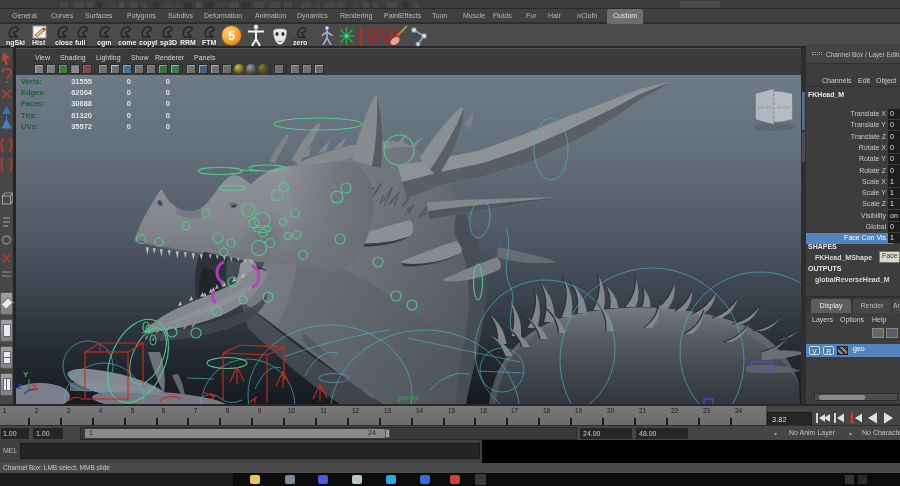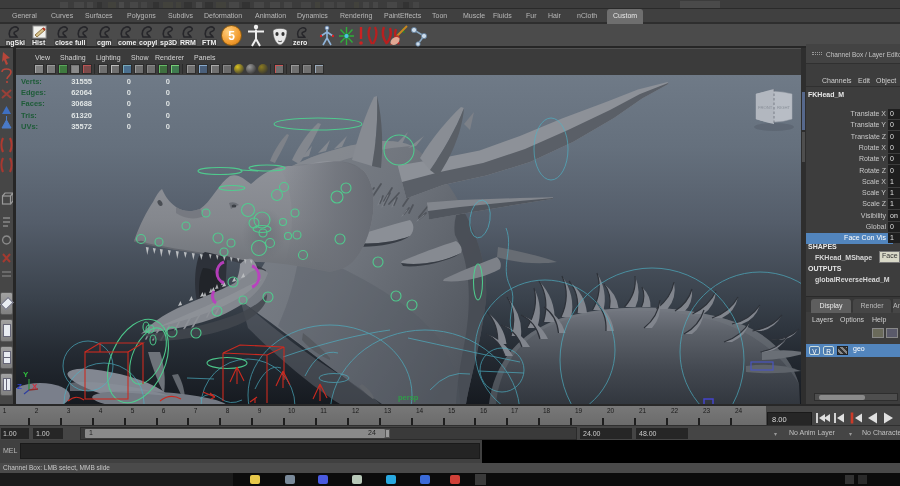--- a/index.html
+++ b/index.html
@@ -676,21 +676,21 @@
       <div class="abs" style="left:634px;top:12px;width:2px;height:7px;background:#1e1e1e;"></div>
       <div class="abs" style="left:635px;top:1px;width:15px;text-align:center;font-size:6.5px;color:#1a1a1a;">21</div>
       <div class="abs" style="left:666px;top:12px;width:2px;height:7px;background:#1e1e1e;"></div>
       <div class="abs" style="left:667px;top:1px;width:15px;text-align:center;font-size:6.5px;color:#1a1a1a;">22</div>
       <div class="abs" style="left:698px;top:12px;width:2px;height:7px;background:#1e1e1e;"></div>
       <div class="abs" style="left:699px;top:1px;width:15px;text-align:center;font-size:6.5px;color:#1a1a1a;">23</div>
       <div class="abs" style="left:730px;top:12px;width:2px;height:7px;background:#1e1e1e;"></div>
       <div class="abs" style="left:731px;top:1px;width:15px;text-align:center;font-size:6.5px;color:#1a1a1a;">24</div>
     </div>
     <div class="abs" style="left:767px;top:6px;width:45px;height:14px;background:#262626;border:1px solid #1a1a1a;">
-      <span class="abs" style="left:4px;top:2px;font-size:7.5px;color:#d8d8d8;">8.00</span>
+      <span class="abs" style="left:4px;top:2px;font-size:7.5px;color:#d8d8d8;">3.82</span>
     </div>
     <svg class="abs" style="left:814px;top:4px;" width="86" height="16" viewBox="0 0 86 16">
       <g fill="#e0e0e0">
         <path d="M3,3 L3,13" stroke="#e0e0e0" stroke-width="1.8"></path>
         <path d="M5,8 L11,4 L11,12 Z"></path>
         <path d="M10,8 L16,4 L16,12 Z"></path>
         <path d="M21,3 L21,13" stroke="#e0e0e0" stroke-width="1.8"></path>
         <path d="M23,8 L30,3.5 L30,12.5 Z"></path>
         <path d="M38,2.5 L38,13.5" stroke="#cc3a28" stroke-width="2.6"></path>
         <path d="M41,8 L48,3.5 L48,12.5 Z"></path>

